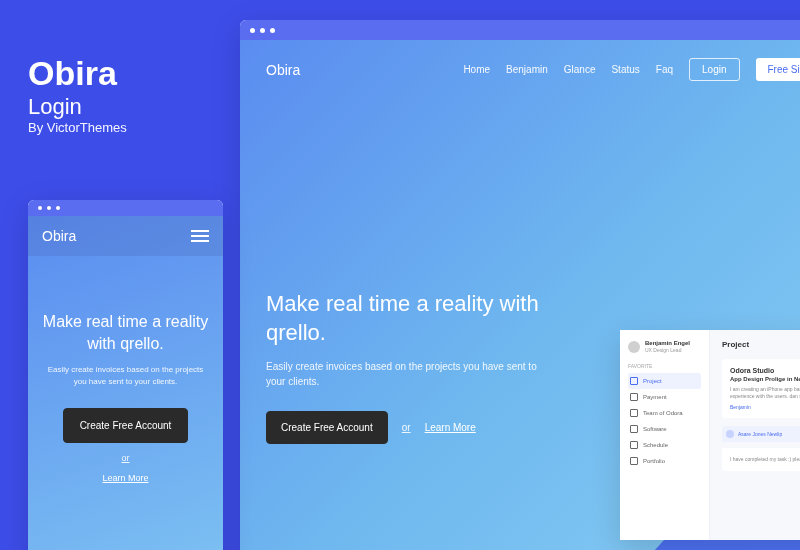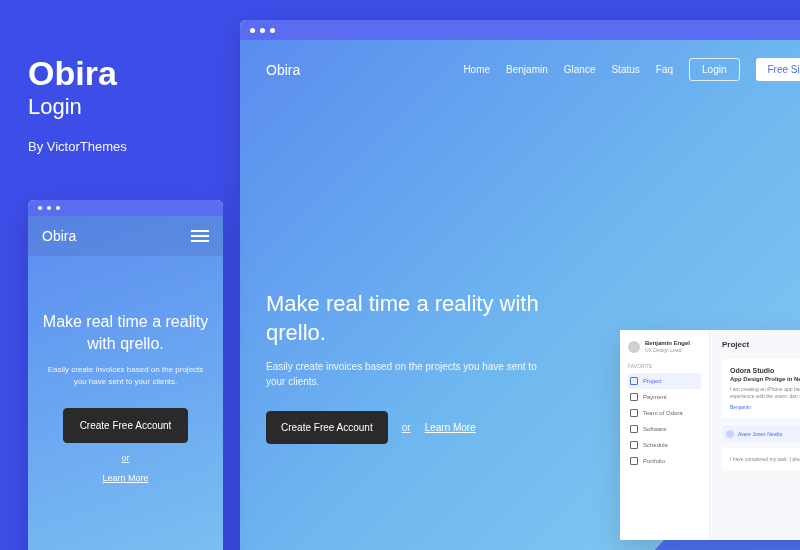--- a/index.html
+++ b/index.html
@@ -13,21 +13,21 @@
     }
     
     .title-area {
       position: absolute;
       top: 55px;
       left: 28px;
       color: #fff;
     }
     .title-area h1 { font-size: 34px; font-weight: 700; line-height: 1.1; }
     .title-area .subtitle { font-size: 22px; font-weight: 300; margin-top: 2px; }
-    .title-area .author { font-size: 13px; font-weight: 300; margin-top: 19px; opacity: 0.95; }
+    .title-area .author { font-size: 13px; font-weight: 300; margin-top: 0; opacity: 0.95; }
 
     
     .frame {
       position: absolute;
       background: #fff;
       border-radius: 6px;
       overflow: hidden;
       box-shadow: 0 8px 30px rgba(0,0,0,0.15);
     }
     .frame-bar {

